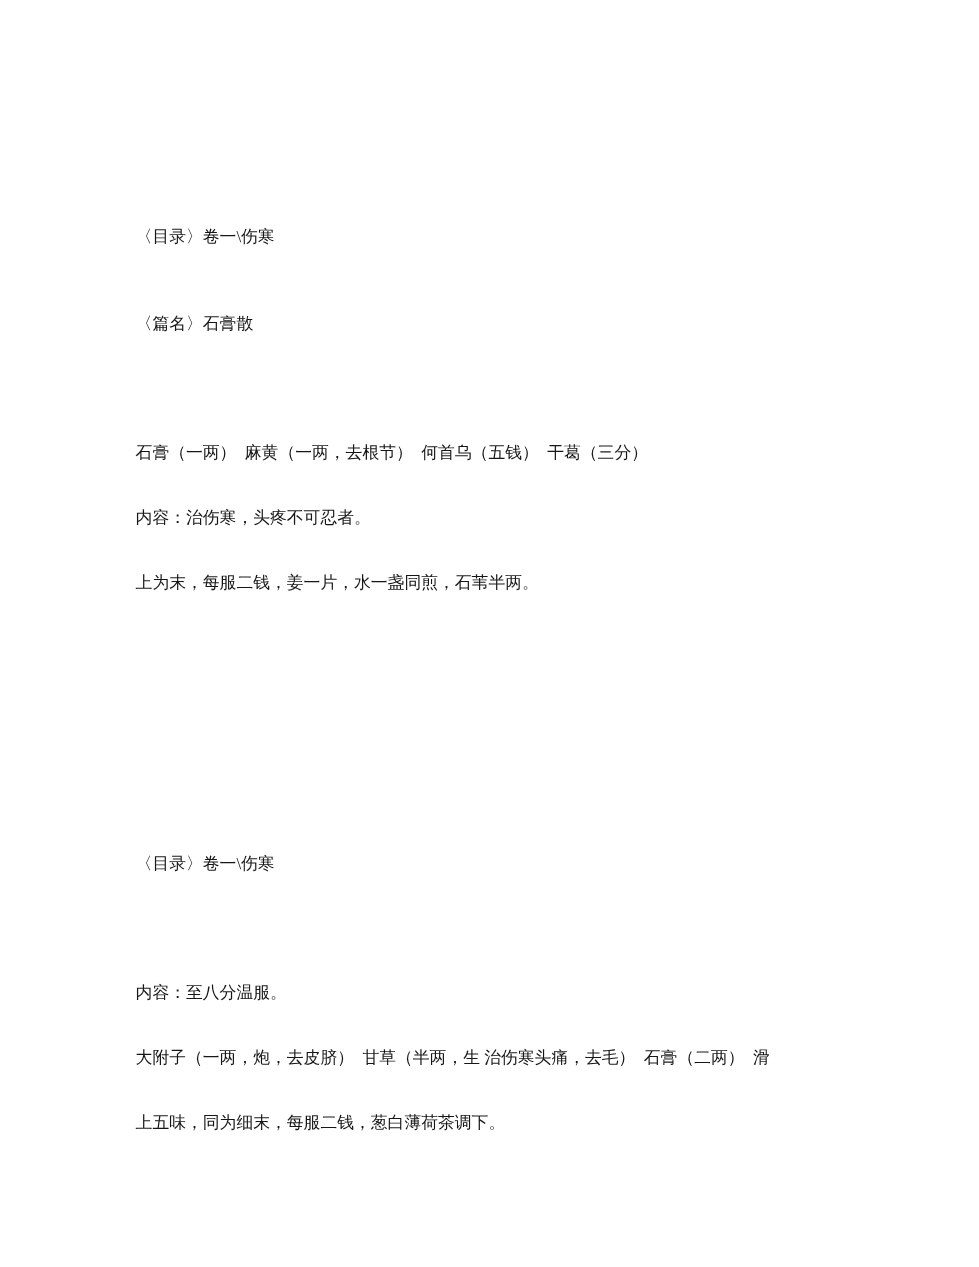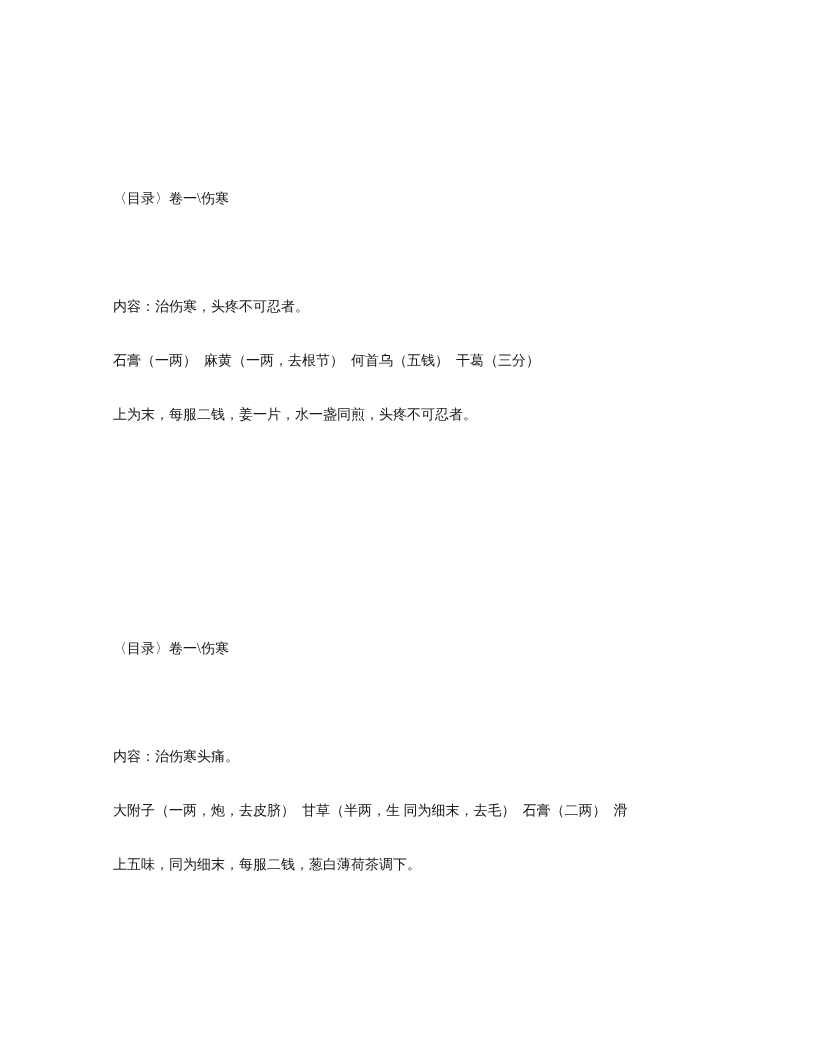--- a/index.html
+++ b/index.html
@@ -40,32 +40,33 @@
   }
 </style>
 </head>
 <body>
 
 <div class="page">
   <div class="doc">
 
     <div class="section">
       <div class="line toc-line">〈目录〉卷一\伤寒</div>
+      <div class="line title-line">〈篇名〉石膏散</div>
       <div class="content-block">
+        <div class="line content-line">石膏（一两）  麻黄（一两，去根节）  何首乌（五钱）  干葛（三分）</div>
         <div class="line content-line">内容：治伤寒，头疼不可忍者。</div>
-        <div class="line content-line">石膏（一两）  麻黄（一两，去根节）  何首乌（五钱）  干葛（三分）</div>
-        <div class="line content-line">上为末，每服二钱，姜一片，水一盏同煎，头疼不可忍者。</div>
+        <div class="line content-line">上为末，每服二钱，姜一片，水一盏同煎，石苇半两。</div>
       </div>
     </div>
 
     <div class="section">
       <div class="line toc-line">〈目录〉卷一\伤寒</div>
       <div class="content-block">
-        <div class="line content-line">内容：治伤寒头痛。</div>
-        <div class="line content-line">大附子（一两，炮，去皮脐）  甘草（半两，生 同为细末，去毛）  石膏（二两）  滑</div>
+        <div class="line content-line">内容：至八分温服。</div>
+        <div class="line content-line">大附子（一两，炮，去皮脐）  甘草（半两，生 治伤寒头痛，去毛）  石膏（二两）  滑</div>
         <div class="line content-line">上五味，同为细末，每服二钱，葱白薄荷茶调下。</div>
       </div>
     </div>
 
     
 
     
 
     
 

